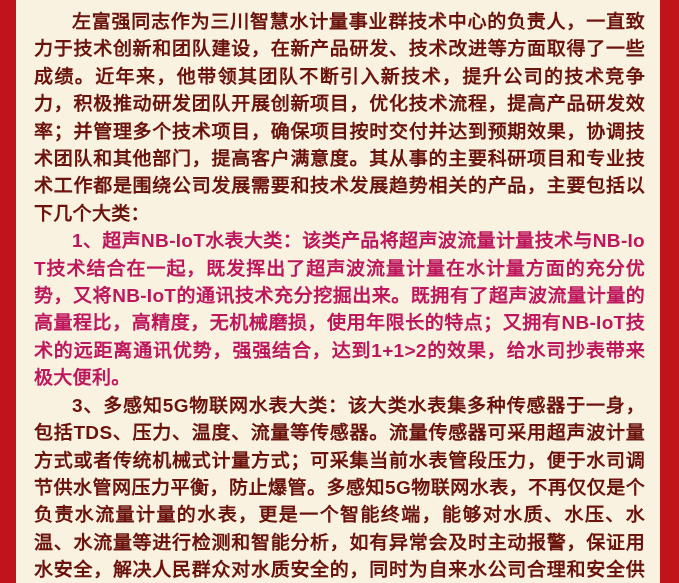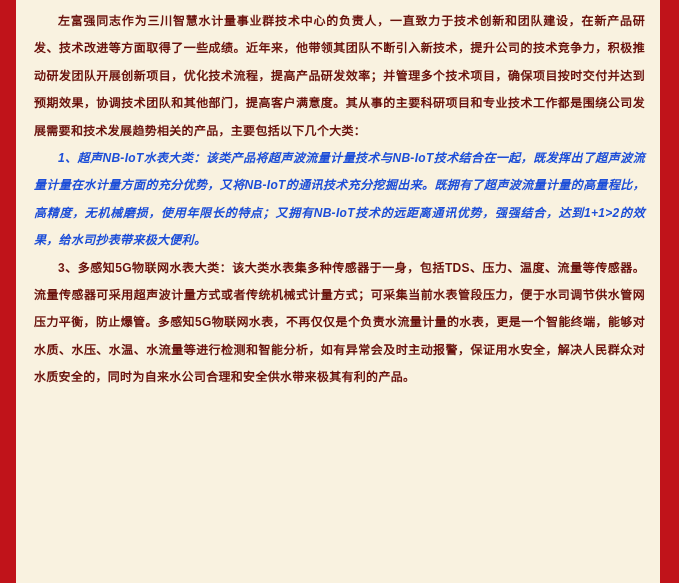--- a/index.html
+++ b/index.html
@@ -28,33 +28,33 @@
     box-sizing: border-box;
     padding: 8px 15px 0 18px;
     overflow: hidden;
   }
   .para {
     margin: 0;
     padding: 0;
     text-indent: 2em;
     text-align: justify;
     text-justify: inter-ideograph;
-    font-size: 12px;
+    font-size: 19px;
     letter-spacing: 0.3px;
     line-height: 27.4px;
     font-weight: 600;
     color: #6b130d;
     font-family: "Liberation Sans", sans-serif;
     word-break: break-all;
   }
 </style>
 </head>
 <body>
 
 <div class="page" style="background: rgb(249, 242, 224);">
   <div class="side-bar left" style="background: rgb(192, 19, 26);"></div>
   <div class="content">
       <p class="para" style="color: rgb(107, 19, 13);">左富强同志作为三川智慧水计量事业群技术中心的负责人，一直致力于技术创新和团队建设，在新产品研发、技术改进等方面取得了一些成绩。近年来，他带领其团队不断引入新技术，提升公司的技术竞争力，积极推动研发团队开展创新项目，优化技术流程，提高产品研发效率；并管理多个技术项目，确保项目按时交付并达到预期效果，协调技术团队和其他部门，提高客户满意度。其从事的主要科研项目和专业技术工作都是围绕公司发展需要和技术发展趋势相关的产品，主要包括以下几个大类：</p>
-      <p class="para" style="color: #1d4ed8; font-style: italic;">1、超声NB-IoT水表大类：该类产品将超声波流量计量技术与NB-IoT技术结合在一起，既发挥出了超声波流量计量在水计量方面的充分优势，又将NB-IoT的通讯技术充分挖掘出来。既拥有了超声波流量计量的高量程比，高精度，无机械磨损，使用年限长的特点；又拥有NB-IoT技术的远距离通讯优势，强强结合，达到1+1&gt;2的效果，给水司抄表带来极大便利。</p>
+      <p class="para" style="color: #be185d;">1、超声NB-IoT水表大类：该类产品将超声波流量计量技术与NB-IoT技术结合在一起，既发挥出了超声波流量计量在水计量方面的充分优势，又将NB-IoT的通讯技术充分挖掘出来。既拥有了超声波流量计量的高量程比，高精度，无机械磨损，使用年限长的特点；又拥有NB-IoT技术的远距离通讯优势，强强结合，达到1+1&gt;2的效果，给水司抄表带来极大便利。</p>
       <p class="para" style="color: rgb(107, 19, 13);">3、多感知5G物联网水表大类：该大类水表集多种传感器于一身，包括TDS、压力、温度、流量等传感器。流量传感器可采用超声波计量方式或者传统机械式计量方式；可采集当前水表管段压力，便于水司调节供水管网压力平衡，防止爆管。多感知5G物联网水表，不再仅仅是个负责水流量计量的水表，更是一个智能终端，能够对水质、水压、水温、水流量等进行检测和智能分析，如有异常会及时主动报警，保证用水安全，解决人民群众对水质安全的，同时为自来水公司合理和安全供水带来极其有利的产品。</p>
     </div>
   <div class="side-bar right" style="background: rgb(192, 19, 26);"></div>
 </div>
 
 </body></html>

